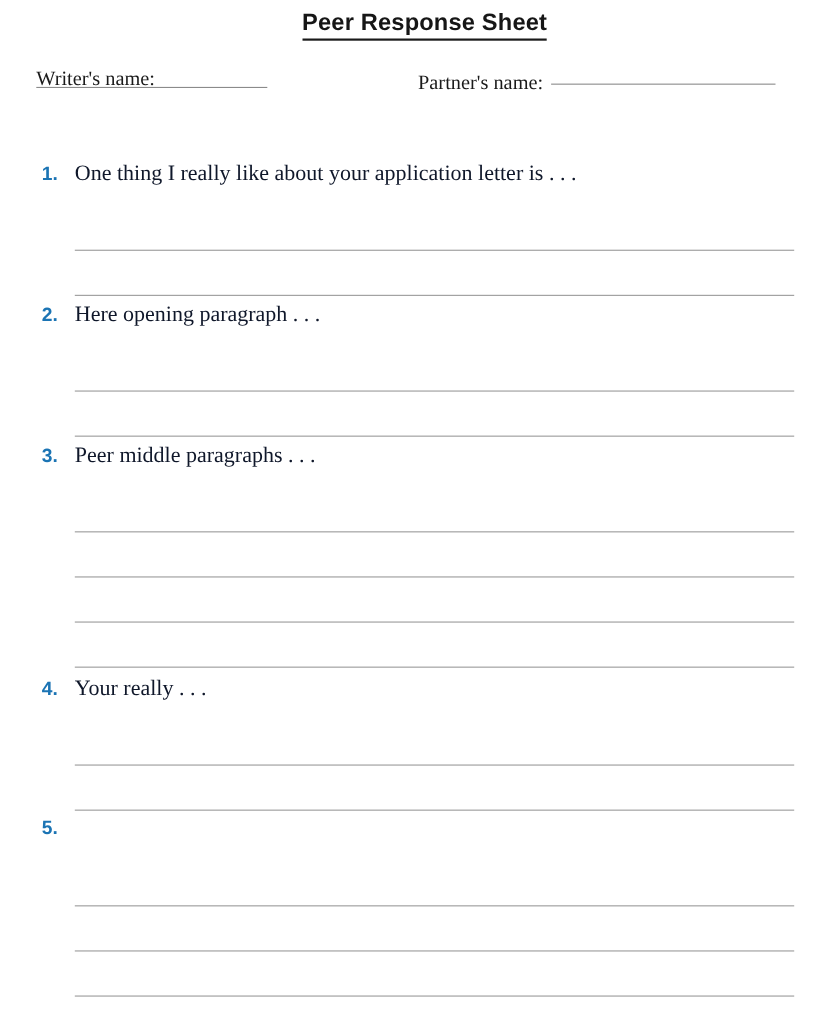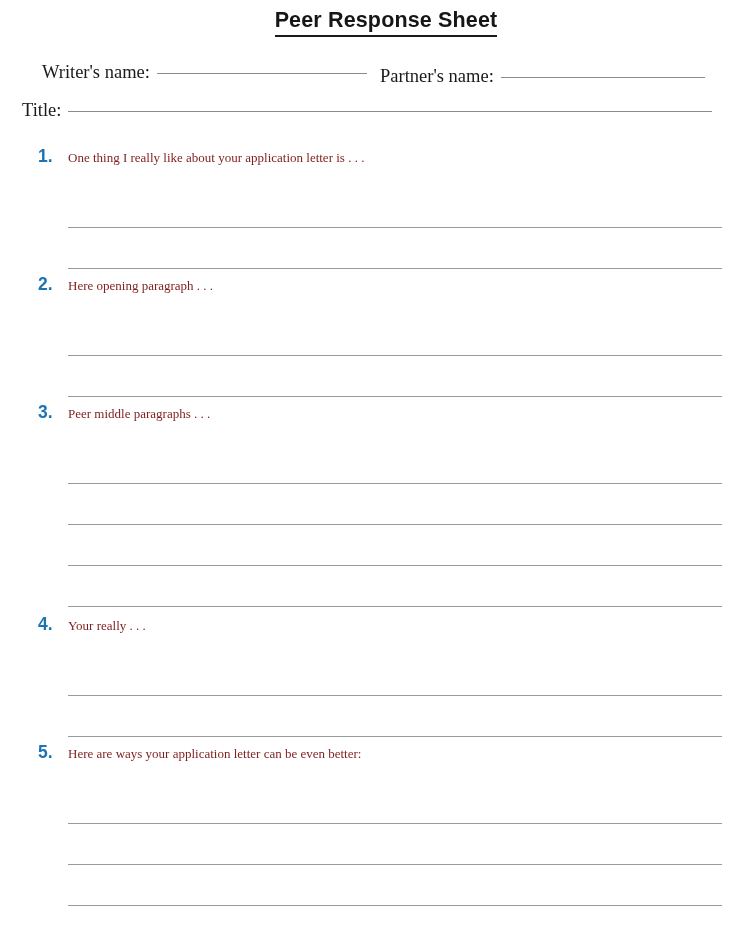--- a/index.html
+++ b/index.html
@@ -55,21 +55,21 @@
     color: #1a1a1a;
   }
   .field-rule {
     height: 0;
     border-bottom: 1.2px solid #8b8b8b;
     position: relative;
     top: -4px;
     margin-left: 7px;
   }
 
-  #row-writer   { left: 42px;  top: 62px; }
+  #row-writer   { left: 26px;  top: 62px; flex-direction: column; }
   #row-partner  { left: 380px; top: 66px; }
   #row-title    { left: 22px;  top: 100px; }
 
   #rule-writer  { width: 210px; }
   #rule-partner { width: 204px; }
   #rule-title   { width: 644px; }
 
   
   .item {
     position: absolute;
@@ -84,23 +84,23 @@
   }
   .item-num {
     font-family: "Liberation Sans", "DejaVu Sans", sans-serif;
     font-weight: bold;
     font-size: 17.5px;
     color: #1b74b4;
     width: 30px;
     flex: 0 0 30px;
   }
   .item-text {
-    font-size: 13px;
+    font-size: 20px;
     line-height: 1.2;
-    color: #7f1d1d;
+    color: #0f172a;
     white-space: nowrap;
   }
   .answer-lines {
     position: absolute;
     left: 68px;
     width: 654px;
   }
   .answer-line {
     height: 41px;
     border-bottom: 1.15px solid #9a9a9a;
@@ -132,24 +132,20 @@
   <div class="field-row" id="row-writer">
     <span class="field-label">Writer's name:</span>
     <span class="field-rule" id="rule-writer"></span>
   </div>
 
   <div class="field-row" id="row-partner">
     <span class="field-label">Partner's name:</span>
     <span class="field-rule" id="rule-partner"></span>
   </div>
 
-  <div class="field-row" id="row-title">
-    <span class="field-label">Title:</span>
-    <span class="field-rule" id="rule-title"></span>
-  </div>
 
   <div class="item" id="item-1">
     <div class="item-head">
       <span class="item-num">1.</span>
       <span class="item-text">One thing I really like about your application letter is . . .</span>
     </div>
   </div>
   <div class="answer-lines" id="lines-1">
     <div class="answer-line"></div>
     <div class="answer-line"></div>
@@ -186,21 +182,20 @@
     </div>
   </div>
   <div class="answer-lines" id="lines-4">
     <div class="answer-line"></div>
     <div class="answer-line"></div>
   </div>
 
   <div class="item" id="item-5">
     <div class="item-head">
       <span class="item-num">5.</span>
-      <span class="item-text">Here are ways your application letter can be even better:</span>
     </div>
   </div>
   <div class="answer-lines" id="lines-5">
     <div class="answer-line"></div>
     <div class="answer-line"></div>
     <div class="answer-line"></div>
     <div class="answer-line"></div>
   </div>
 
 </div>

